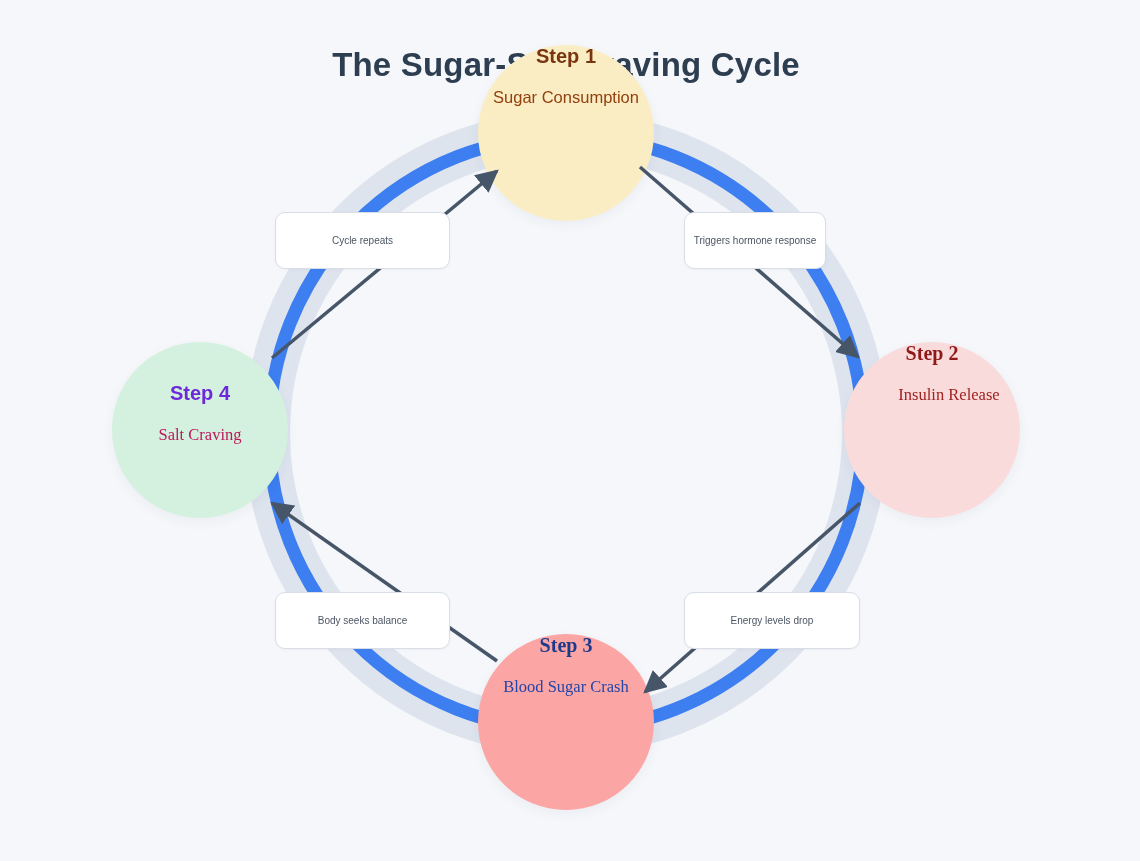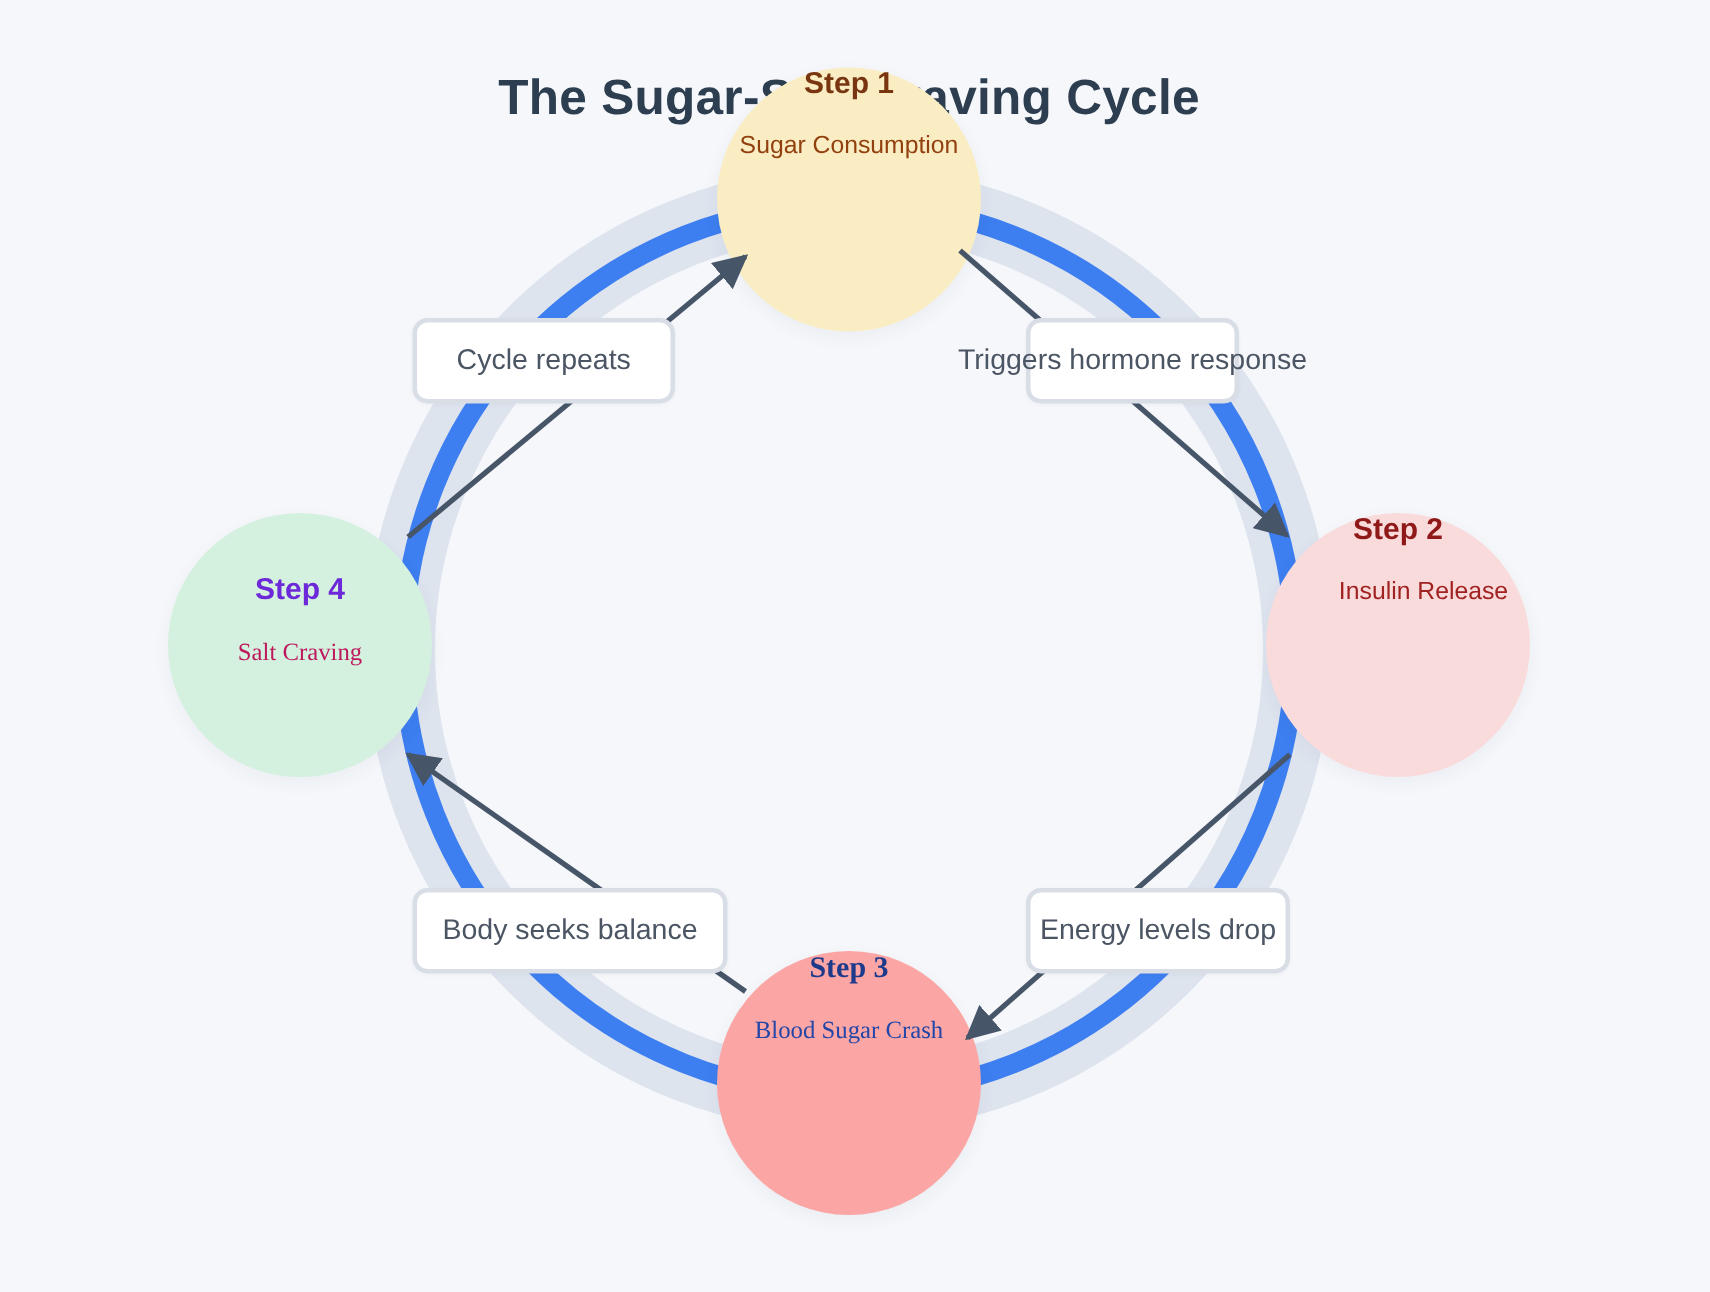--- a/index.html
+++ b/index.html
@@ -52,53 +52,53 @@
   .step-2 { left: 844px; top: 342px; }
   .step-3 { left: 478px; top: 634px; }
   .step-4 { left: 112px; top: 342px; }
 
   .ring-layer   { z-index: 1; }
   .arrow-layer  { z-index: 4; }
 
   .transition-label {
     position: absolute;
     background: #ffffff;
-    border: 3px solid #000000;
+    border: 1px solid #000000;
     border-radius: 10px;
     display: flex;
     align-items: center;
     justify-content: center;
-    font-size: 19px;
+    font-size: 10px;
     z-index: 5;
     box-shadow: 0 1px 3px rgba(40, 60, 90, 0.04);
     white-space: nowrap;
   }
   .label-tr { left: 684px; top: 212px; width: 142px; height: 57px; }
   .label-br { left: 684px; top: 592px; width: 176px; height: 57px; }
-  .label-bl { left: 275px; top: 592px; width: 210px; height: 57px; }
+  .label-bl { left: 275px; top: 592px; width: 175px; height: 57px; }
   .label-tl { left: 275px; top: 212px; width: 175px; height: 57px; }
 </style>
 </head>
 <body>
 
 <div class="stage" style="background: rgb(245, 247, 250);">
 
   <svg class="layer ring-layer" width="1140" height="861" viewBox="0 0 1140 861">
     <circle cx="566" cy="433" r="299" fill="none" stroke-width="46" style="stroke: rgb(222, 228, 238);"></circle>
     <circle cx="566" cy="433" r="297" fill="none" stroke-width="13" style="stroke: rgb(61, 126, 240);"></circle>
   </svg>
 
   <h1 class="page-title" style="color: rgb(45, 62, 80);">The Sugar-Salt Craving Cycle</h1>
 
   <div class="step-circle step-1" style="background: rgb(250, 237, 196);">
     <span class="step-heading" style="color: rgb(120, 53, 15);">Step 1</span>
     <span class="step-name" style="color: rgb(146, 64, 14);">Sugar Consumption</span>
   </div>
 
-  <div class="step-circle step-2" style="background: rgb(250, 219, 219);">
+  <div class="step-circle step-2" style="background: rgb(250, 219, 219); font-family: Liberation Serif, serif;">
     <span class="step-heading" style="color: rgb(143, 25, 25);">Step 2</span>
     <span class="step-name" style="color: rgb(161, 34, 34); margin-left: 34px;">Insulin Release</span>
   </div>
 
   <div class="step-circle step-3" style="background: #fca5a5; font-family: Liberation Serif, serif;">
     <span class="step-heading" style="color: rgb(30, 58, 138);">Step 3</span>
     <span class="step-name" style="color: rgb(34, 70, 168);">Blood Sugar Crash</span>
   </div>
 
   <div class="step-circle step-4" style="background: rgb(211, 241, 222);">

